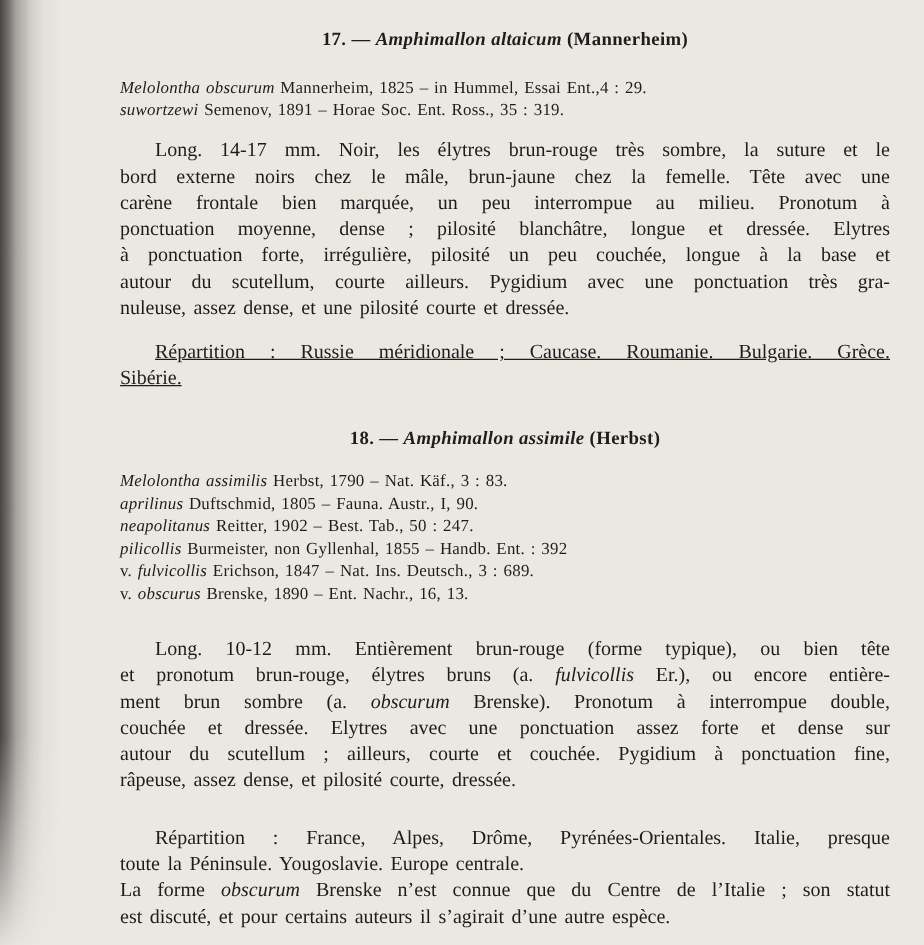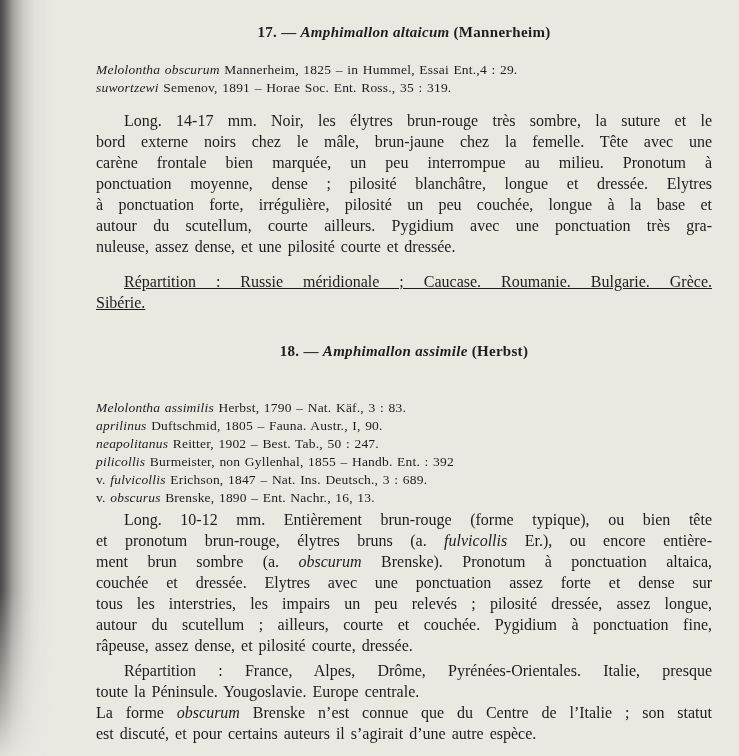--- a/index.html
+++ b/index.html
@@ -44,21 +44,21 @@
     font-size: 16px;
     line-height: 21px;
     word-spacing: 2px;
   }
 
   #heading-17 { top: 24px; }
   #synonymy-17 { top: 61px; }
   #description-17 { top: 110px; }
   #repartition-17 { top: 271px; text-decoration: underline; }
   #heading-18 { top: 343px; }
-  #synonymy-18 { top: 399px; }
+  #synonymy-18 { top: 376px; }
   #description-18 { top: 509px; }
   #repartition-18 { top: 660px; }
 </style>
 </head>
 <body>
 
 <div class="spine"></div>
 
 <div id="heading-17" class="textcol heading"><span>17. — </span><span class="it">Amphimallon altaicum</span><span> (Mannerheim)</span></div>
 
@@ -89,23 +89,22 @@
     <div class="line"><span class="it">aprilinus</span><span> Duftschmid, 1805 – Fauna. Austr., I, 90.</span></div>
     <div class="line"><span class="it">neapolitanus</span><span> Reitter, 1902 – Best. Tab., 50 : 247.</span></div>
     <div class="line"><span class="it">pilicollis</span><span> Burmeister, non Gyllenhal, 1855 – Handb. Ent. : 392</span></div>
     <div class="line"><span>v. </span><span class="it">fulvicollis</span><span> Erichson, 1847 – Nat. Ins. Deutsch., 3 : 689.</span></div>
     <div class="line"><span>v. </span><span class="it">obscurus</span><span> Brenske, 1890 – Ent. Nachr., 16, 13.</span></div>
   </div>
 
 <div id="description-18" class="textcol bodytext">
     <div class="line just ind"><span>Long. 10-12 mm. Entièrement brun-rouge (forme typique), ou bien tête</span></div>
     <div class="line just"><span>et pronotum brun-rouge, élytres bruns (a. </span><span class="it">fulvicollis</span><span> Er.), ou encore entière-</span></div>
-    <div class="line just"><span>ment brun sombre (a. </span><span class="it">obscurum</span><span> Brenske). Pronotum à ponctuation altaica,</span></div>
+    <div class="line just"><span>ment brun sombre (a. </span><span class="it">obscurum</span><span> Brenske). Pronotum à interrompue double,</span></div>
     <div class="line just"><span>couchée et dressée. Elytres avec une ponctuation assez forte et dense sur</span></div>
-    <div class="line just"><span>tous les interstries, les impairs un peu relevés ; pilosité dressée, assez longue,</span></div>
     <div class="line just"><span>autour du scutellum ; ailleurs, courte et couchée. Pygidium à ponctuation fine,</span></div>
     <div class="line"><span>râpeuse, assez dense, et pilosité courte, dressée.</span></div>
   </div>
 
 <div id="repartition-18" class="textcol bodytext">
     <div class="line just ind"><span>Répartition : France, Alpes, Drôme, Pyrénées-Orientales. Italie, presque</span></div>
     <div class="line"><span>toute la Péninsule. Yougoslavie. Europe centrale.</span></div>
     <div class="line just"><span>La forme </span><span class="it">obscurum</span><span> Brenske n’est connue que du Centre de l’Italie ; son statut</span></div>
     <div class="line"><span>est discuté, et pour certains auteurs il s’agirait d’une autre espèce.</span></div>
   </div>

